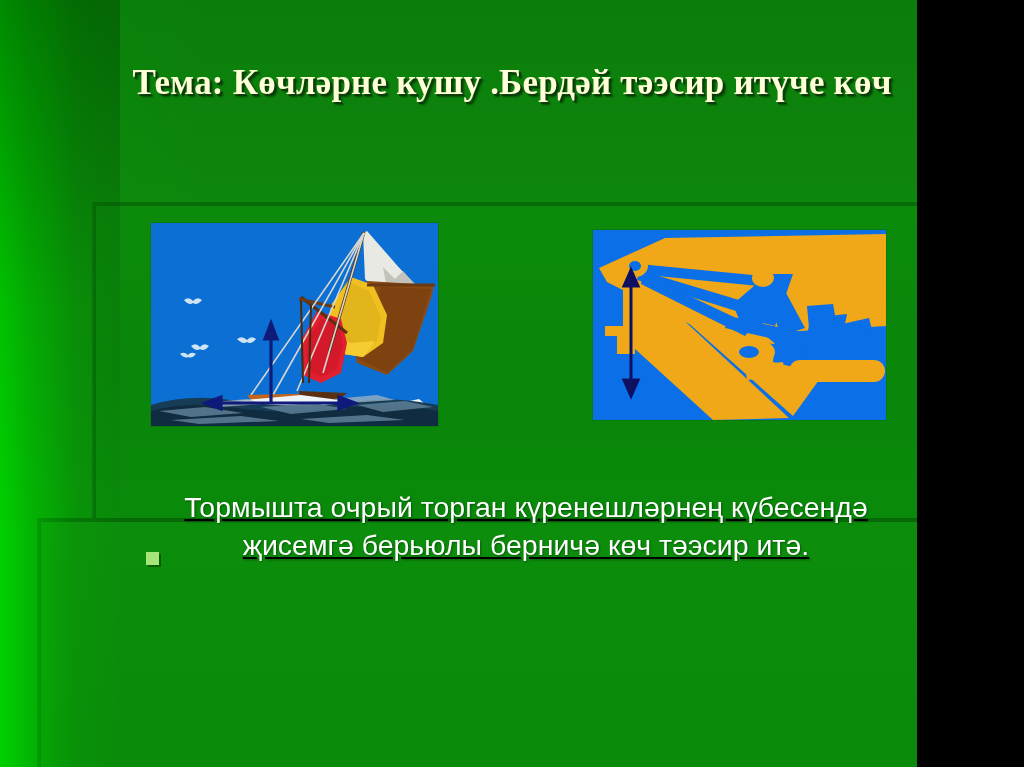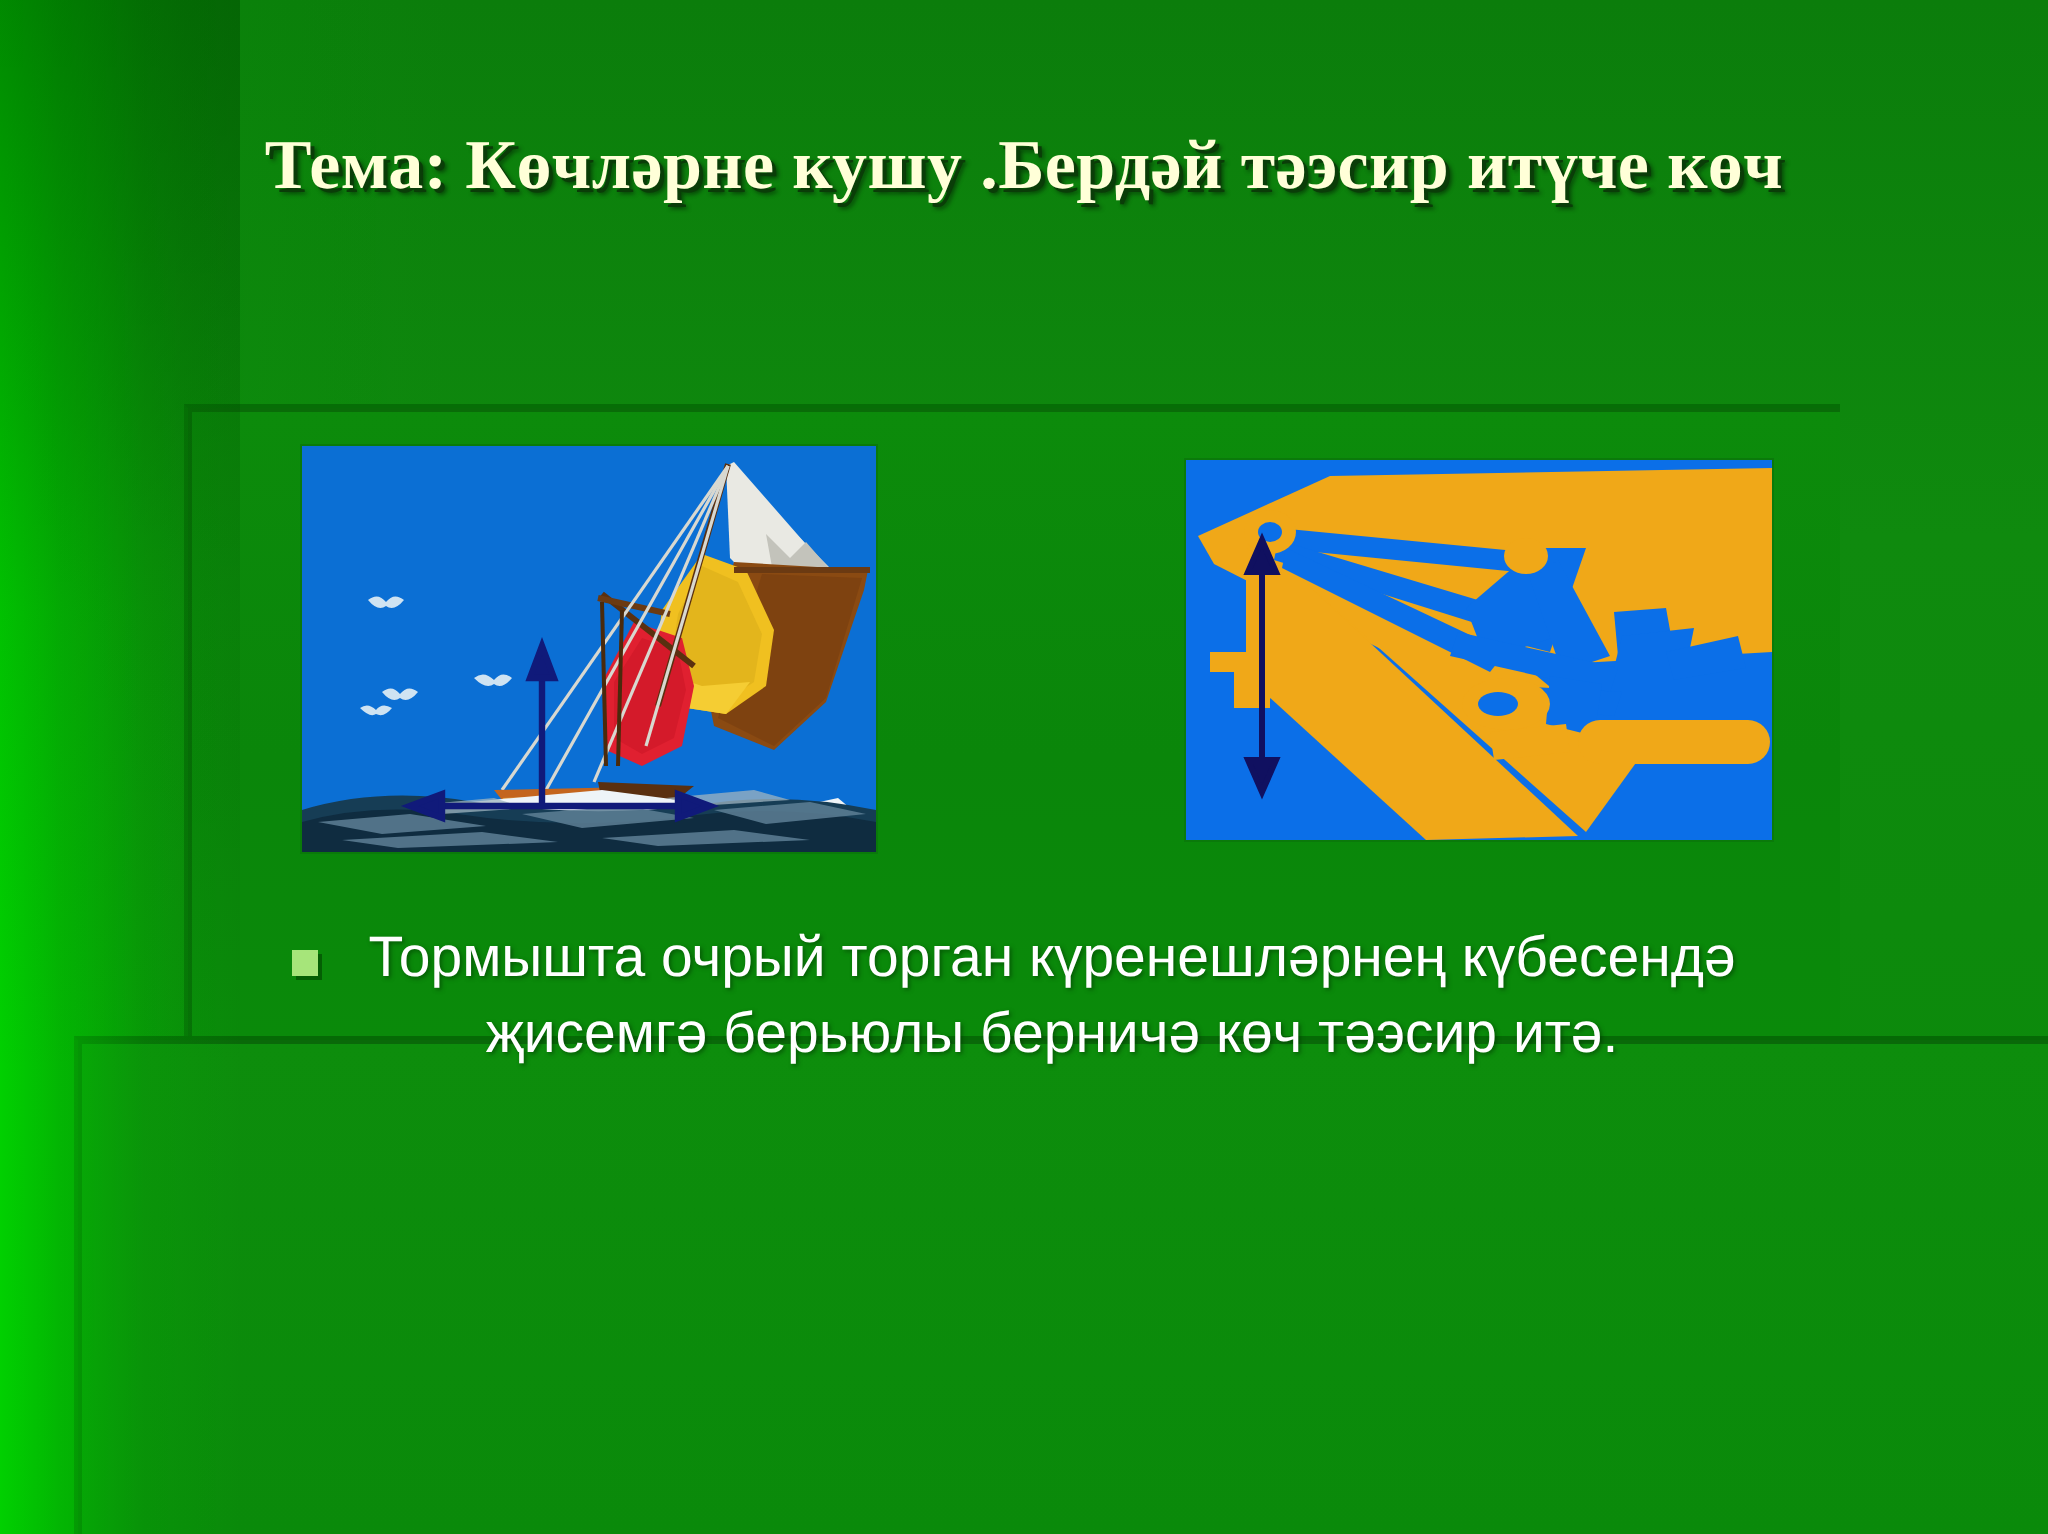--- a/index.html
+++ b/index.html
@@ -2,21 +2,21 @@
 <html><head>
 <meta charset="utf-8">
 <style>
   html, body {
     margin: 0;
     padding: 0;
     background: #000;
   }
   #slide {
     position: relative;
-    width: 1024px;
+    width: 917px;
     height: 767px;
     overflow: hidden;
     font-family: "Liberation Sans", sans-serif;
     
     background:
       linear-gradient(to right, rgba(0,190,0,0.55) 0%, rgba(0,160,0,0.15) 9%, rgba(0,0,0,0) 22%),
       linear-gradient(to bottom, #0b7d0b 0%, #0f8a0e 35%, #0d8a0c 60%, #0a8a0a 100%);
   }
 
   
@@ -80,24 +80,25 @@
     line-height: 1.42;
     color: #ffffd8;
     text-shadow: 2px 2px 0 #0a3d08, 3px 3px 2px rgba(0,0,0,0.45);
     letter-spacing: 0.2px;
   }
 
   
   #body-block {
     position: absolute;
     left: 146px;
-    top: 461px;
+    top: 489px;
     width: 760px;
     display: flex;
-    align-items: flex-start;
+    align-items: flex-end;
+    text-decoration: underline;
   }
   #bullet-square {
     flex: 0 0 auto;
     width: 13px;
     height: 13px;
     margin-top: 14px;
     margin-right: 14px;
     background: #a6e57a;
     box-shadow: 2px 2px 0 rgba(0,60,0,0.55);
   }

